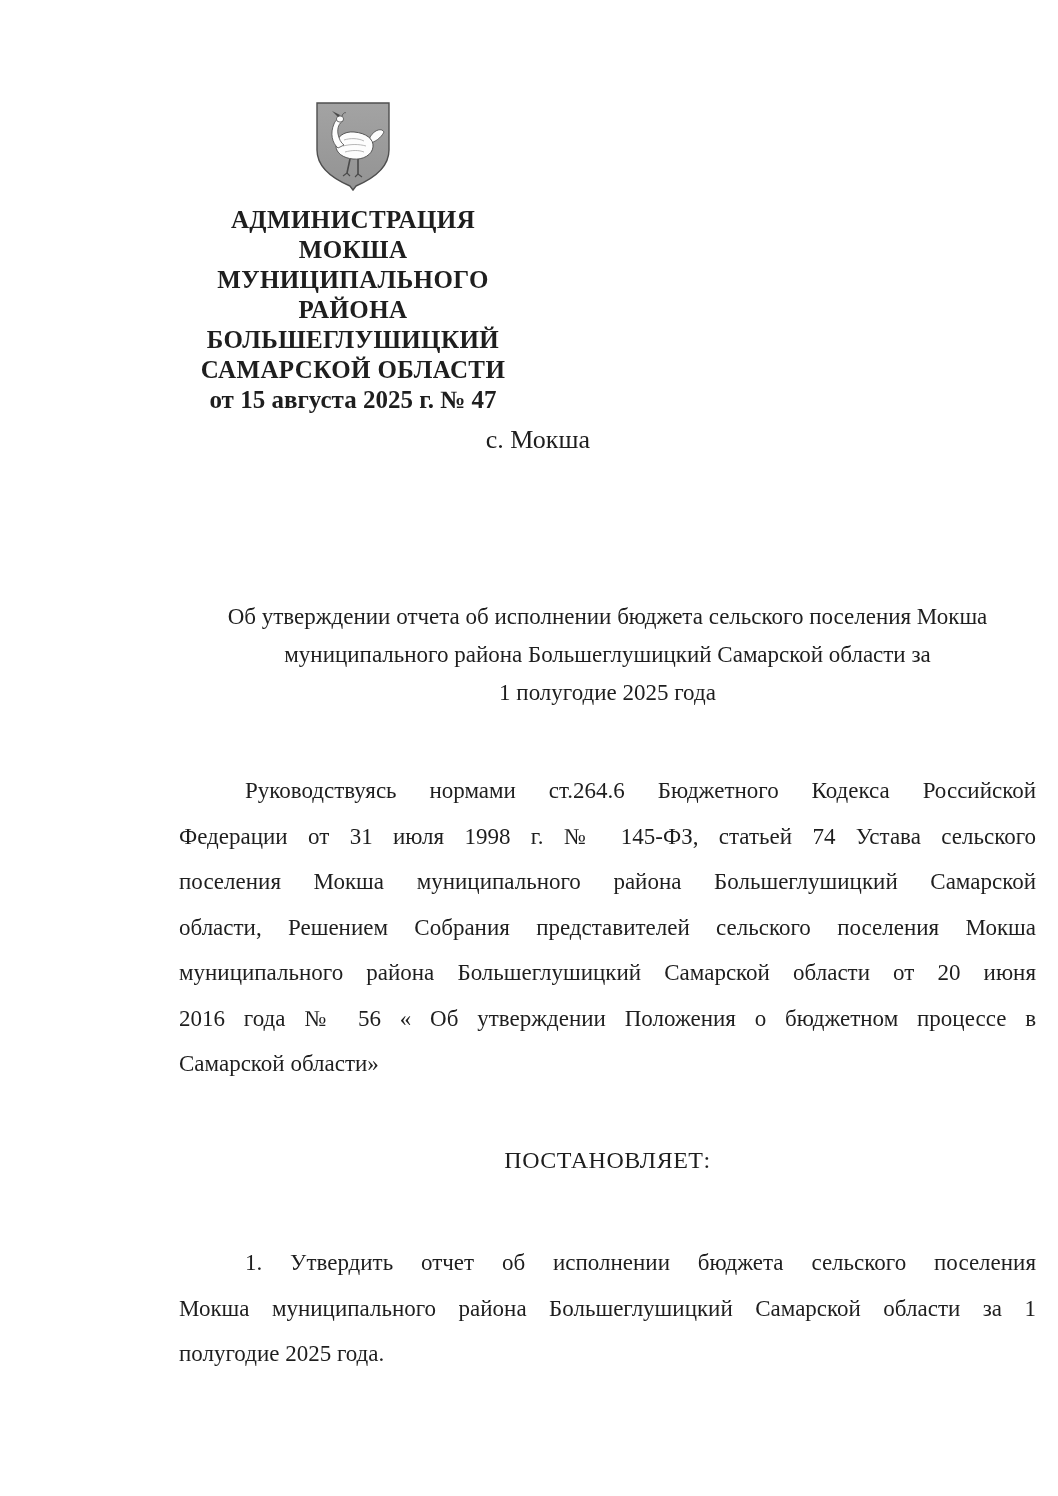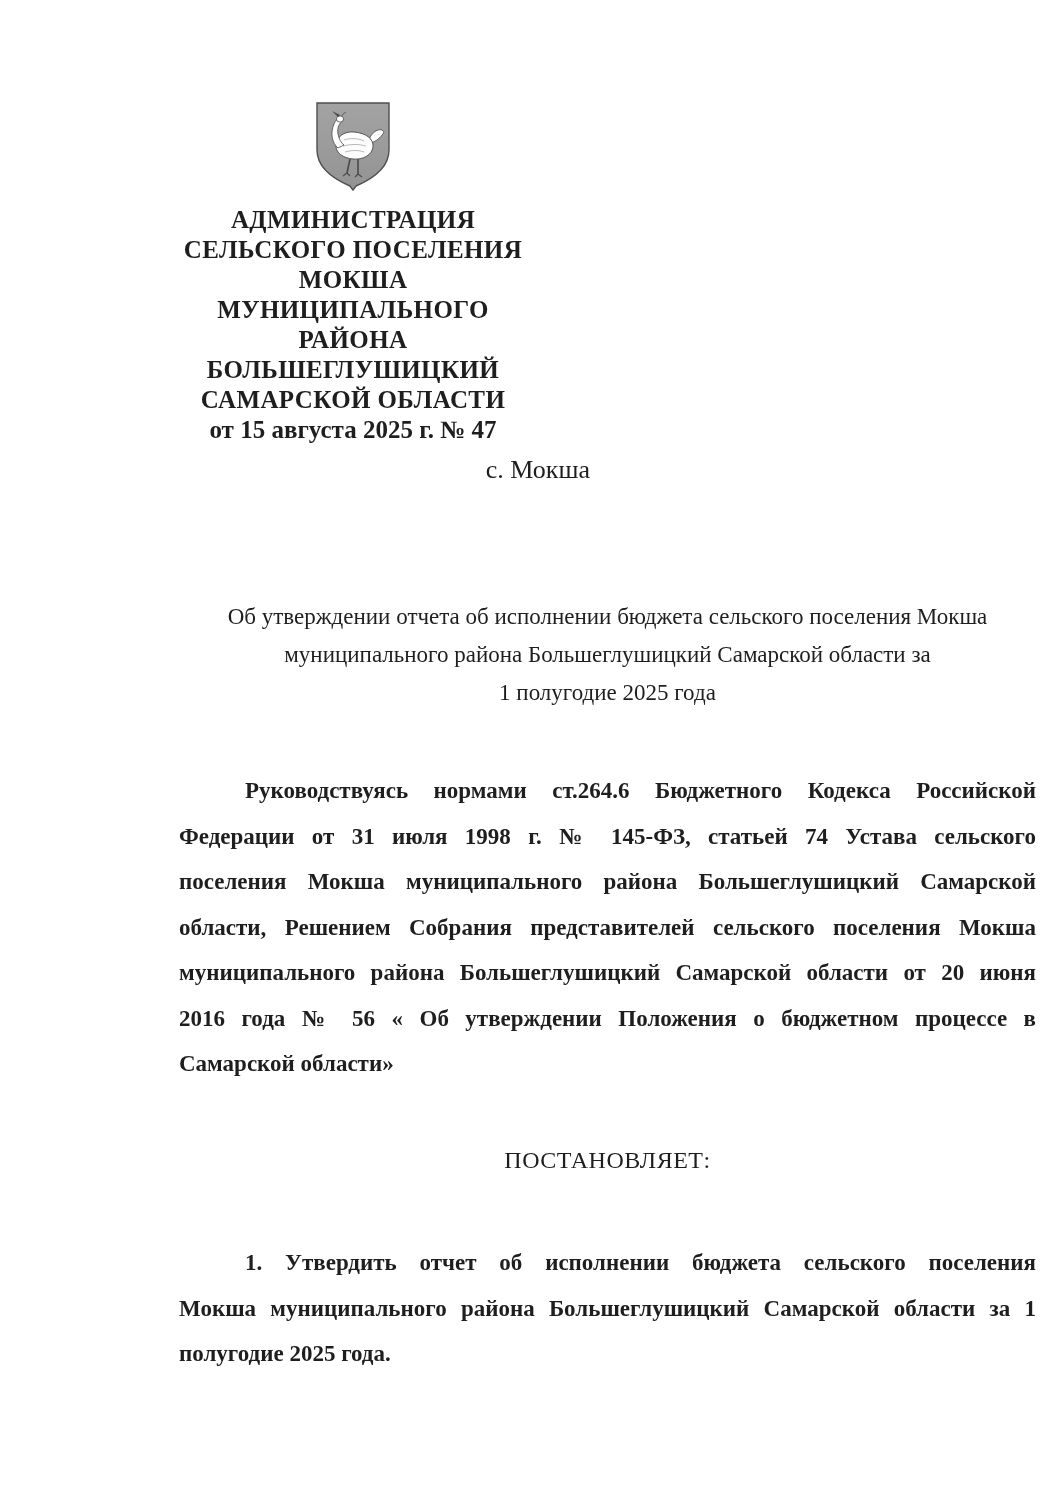--- a/index.html
+++ b/index.html
@@ -62,21 +62,20 @@
     line-height: 38px;
   }
 
   
   .para {
     position: absolute;
     left: 133px;
     width: 857px;
     font-size: 23px;
     line-height: 45.5px;
-    font-weight: bold;
   }
   .preamble { top: 768px; }
   .item-1 { top: 1240px; }
   .para .tline { text-align: justify; text-align-last: justify; }
   .para .tline:last-child { text-align-last: left; }
   .para .tline:first-child { text-indent: 66px; }
 
   .resolves {
     position: absolute;
     left: 133px;
@@ -111,21 +110,20 @@
         <path d="M30,40 C36,38 44,38 50,41 M29,46 C37,44 45,44 52,46 M31,52 C38,50 45,50 50,52" stroke="#9a9a9a" stroke-width="0.7" fill="none"></path>
         <path d="M24,48 C18,43 16,33 20,24 C21,21 24,18 27,18 L29,21 C25,23 23,28 24,34 C25,39 27,43 30,45 Z" fill="#fdfdfd" stroke="#4a4a4a" stroke-width="0.8"></path>
         <ellipse cx="26" cy="19" rx="3.6" ry="3.1" fill="#fdfdfd" stroke="#4a4a4a" stroke-width="0.8"></ellipse>
         <path d="M24,17 L18,11 L26,15 Z" fill="#4a4a4a"></path>
         <path d="M28,16 C29,13 31,12 32,13" stroke="#4a4a4a" stroke-width="0.8" fill="none"></path>
       </g>
     </svg>
 
     <div class="org-lines">
         <div class="tline">АДМИНИСТРАЦИЯ</div>
-        <div class="tline">СЕЛЬСКОГО ПОСЕЛЕНИЯ</div>
         <div class="tline">МОКША</div>
         <div class="tline">МУНИЦИПАЛЬНОГО</div>
         <div class="tline">РАЙОНА</div>
         <div class="tline">БОЛЬШЕГЛУШИЦКИЙ</div>
         <div class="tline">САМАРСКОЙ ОБЛАСТИ</div>
       </div>
 
 
     <div class="date-line">от 15 августа 2025 г. № 47</div>
 

